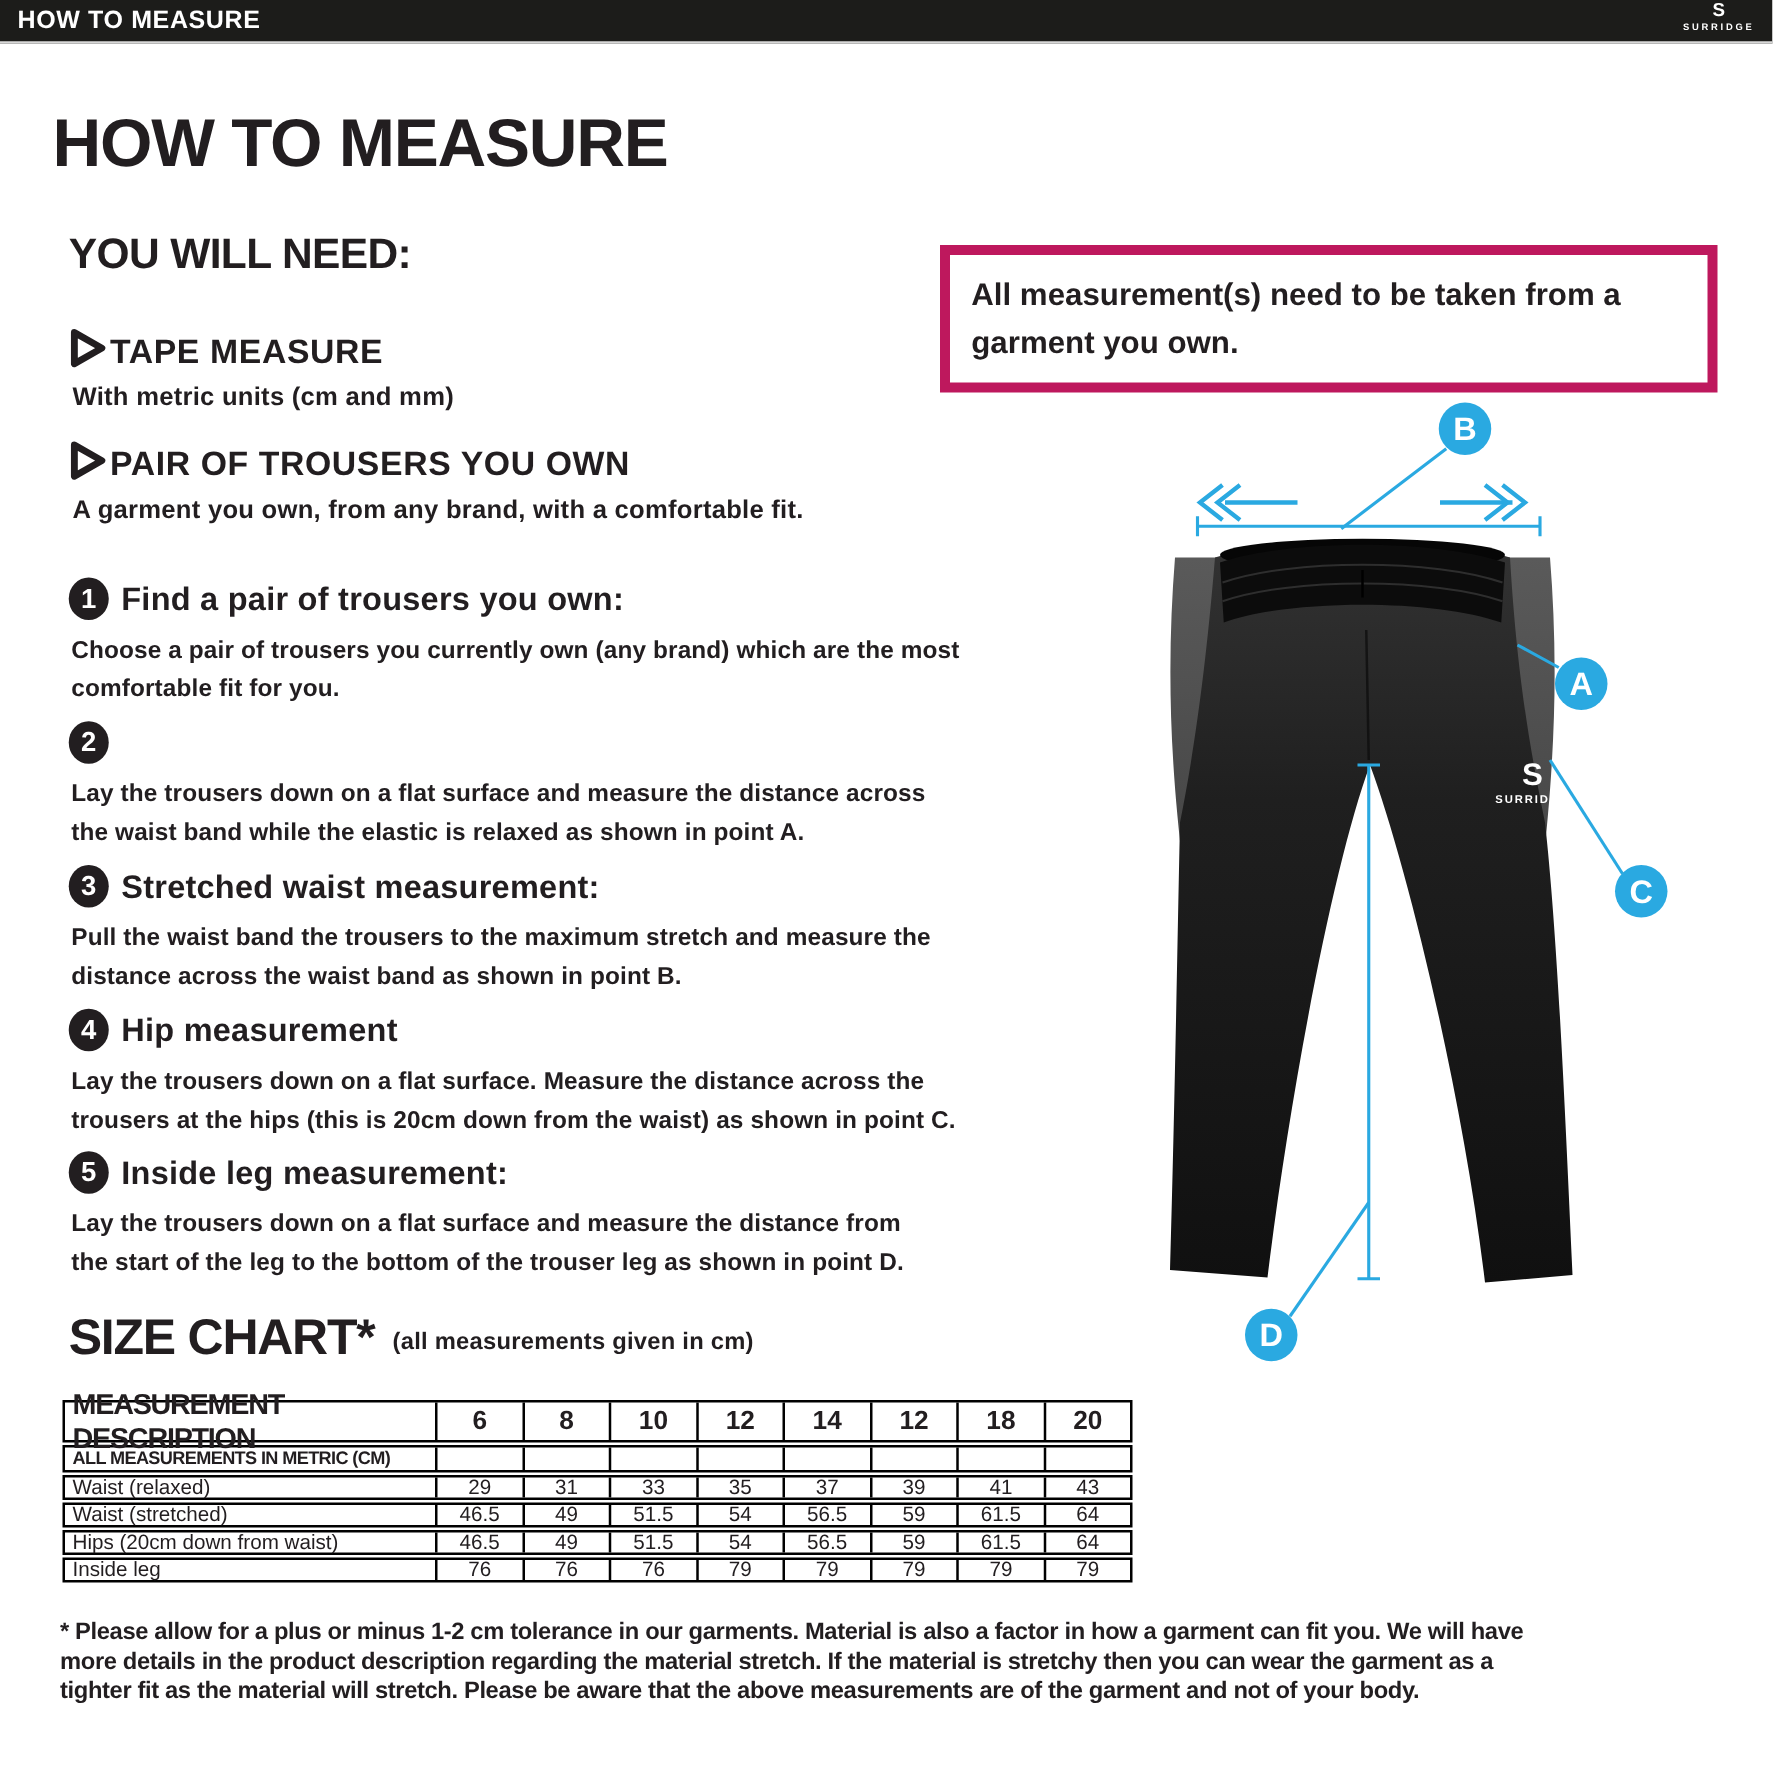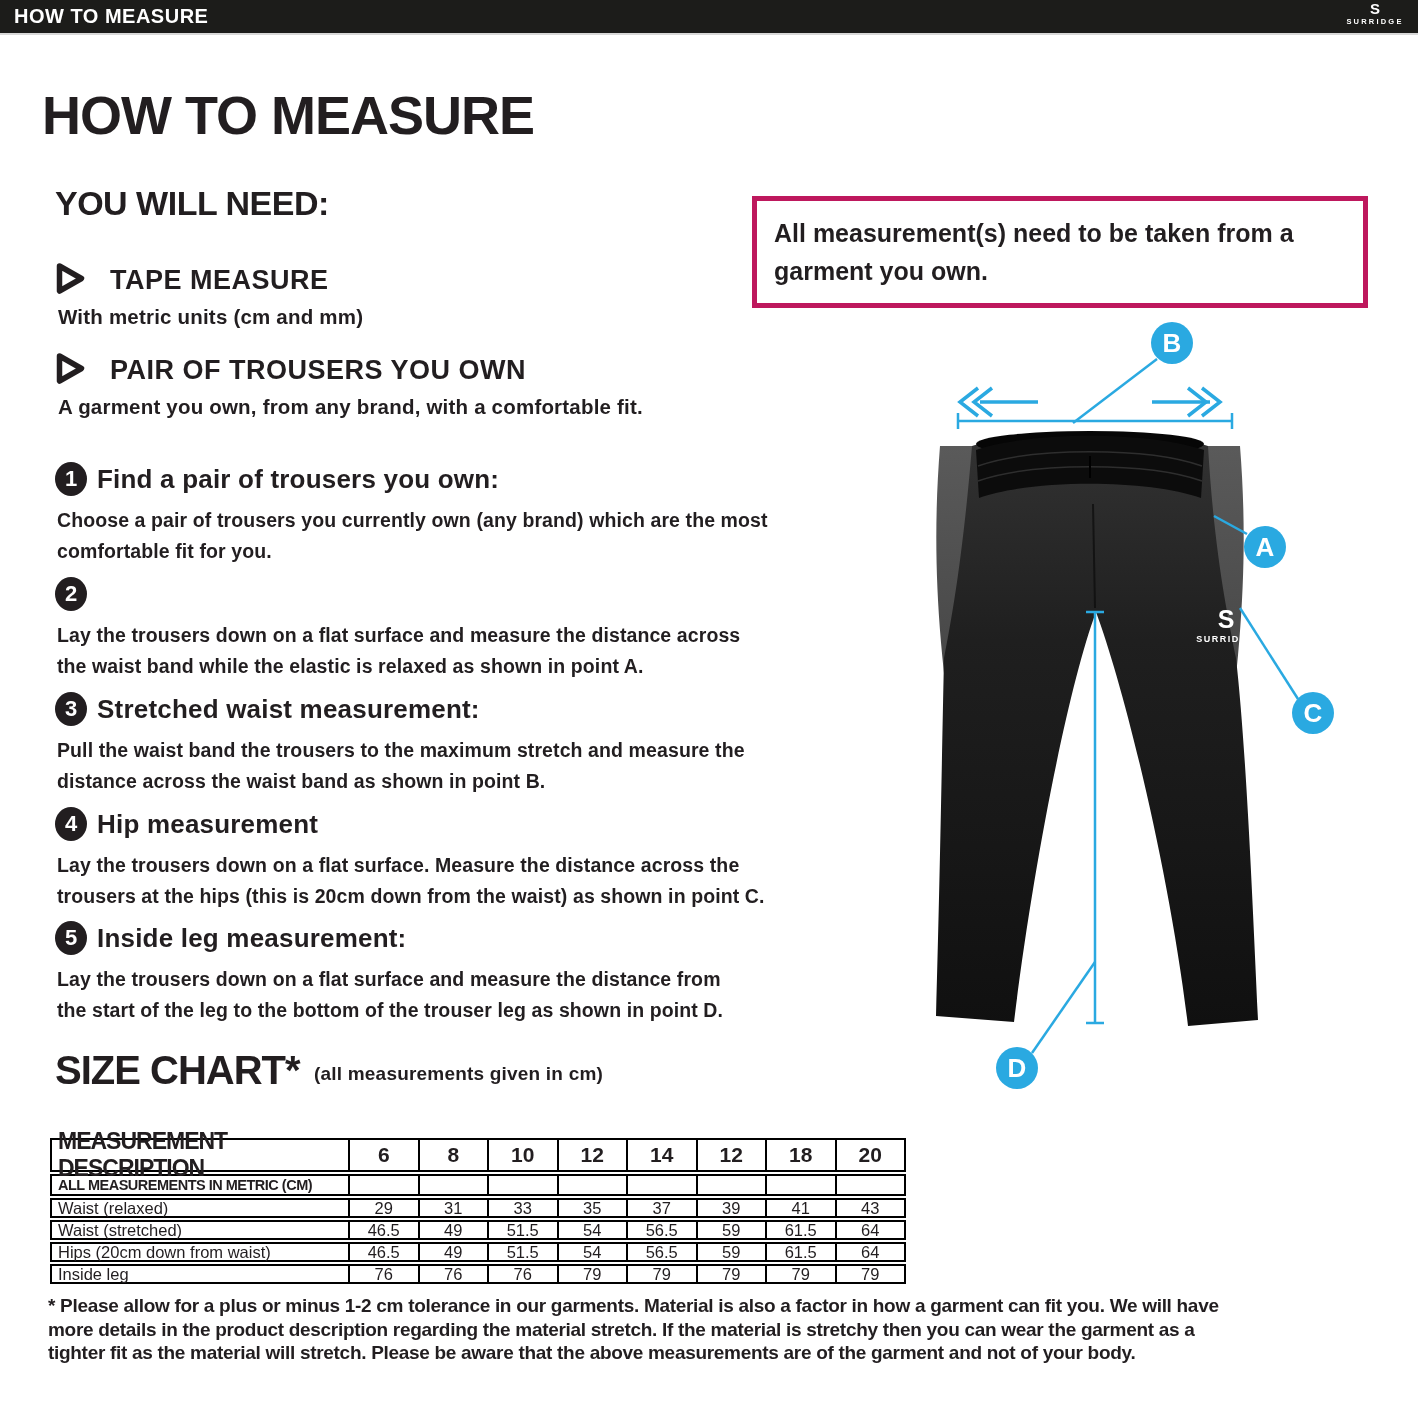--- a/index.html
+++ b/index.html
@@ -15,45 +15,45 @@
   .topbar-logo{right:8px;top:2px;width:70px;text-align:center;color:#fff;}
   .topbar-logo .logo-s{display:block;font-size:15px;font-weight:bold;line-height:14px;}
   .topbar-logo .logo-word{display:block;font-size:7.5px;font-weight:bold;letter-spacing:2.2px;line-height:11px;}
 
   
   .page-heading{left:42px;top:84px;font-size:54px;font-weight:bold;letter-spacing:-1px;}
   .ywn-heading{left:55px;top:184px;font-size:34px;font-weight:bold;letter-spacing:-.5px;}
 
   
   .need-item{left:55px;width:720px;}
-  .need-head{display:flex;align-items:center;gap:24px;}
+  .need-head{display:flex;align-items:center;gap:2px;}
   .need-title{font-size:27px;font-weight:bold;letter-spacing:.5px;}
   .need-desc{margin-top:6px;margin-left:3px;font-size:20.5px;font-weight:bold;letter-spacing:.2px;}
 
   
   .step{left:55px;width:800px;}
   .step-head{display:flex;align-items:center;gap:10px;}
   .step-num{width:32px;height:34px;border-radius:50%;background:#221e20;color:#fff;
             font-size:22px;font-weight:bold;display:flex;align-items:center;justify-content:center;flex:0 0 32px;}
   .step-title{font-size:26px;font-weight:bold;letter-spacing:.2px;}
   .step-desc{margin-top:9px;margin-left:2px;font-size:19.5px;font-weight:bold;line-height:31px;
              letter-spacing:.1px;white-space:pre-line;}
 
   
-  .notice-box{left:752px;top:196px;width:572px;border:5px solid #be185d;padding:13px 17px;
+  .notice-box{left:752px;top:196px;width:572px;border:8px solid #be185d;padding:13px 17px;
               font-size:25px;font-weight:bold;line-height:38px;white-space:pre-line;}
 
   
   .sc-heading{left:55px;top:1048px;}
   .sc-heading .sc-title{font-size:40px;font-weight:bold;letter-spacing:-1px;}
   .sc-heading .sc-sub{font-size:19px;font-weight:bold;margin-left:10px;position:relative;bottom:4px;letter-spacing:.2px;}
 
   .sc-table{left:50px;top:1120px;width:856px;}
   .sc-row{display:flex;border:2px solid #000;margin-top:2px;background:#fff;align-items:stretch;}
-  .sc-row:first-child{margin-top:18px;justify-content:center;}
+  .sc-row:first-child{margin-top:0;justify-content:center;}
   .sc-cell{border-left:2px solid #000;display:flex;align-items:center;justify-content:center;}
   .sc-cell:first-child{border-left:none;justify-content:flex-start;padding-left:6px;}
   .sc-col-desc{width:290px;flex:0 0 290px;}
   .sc-col-num{flex:1;}
   .sc-row-header .sc-cell{height:30px;font-weight:bold;}
   .sc-row-header .sc-col-desc{font-size:23px;letter-spacing:-1px;}
   .sc-row-header .sc-col-num{font-size:21px;}
   .sc-row-metric .sc-cell{height:18px;font-weight:bold;font-size:14.5px;letter-spacing:-.5px;}
   .sc-row-data .sc-cell{height:16px;font-size:16.5px;}
 

